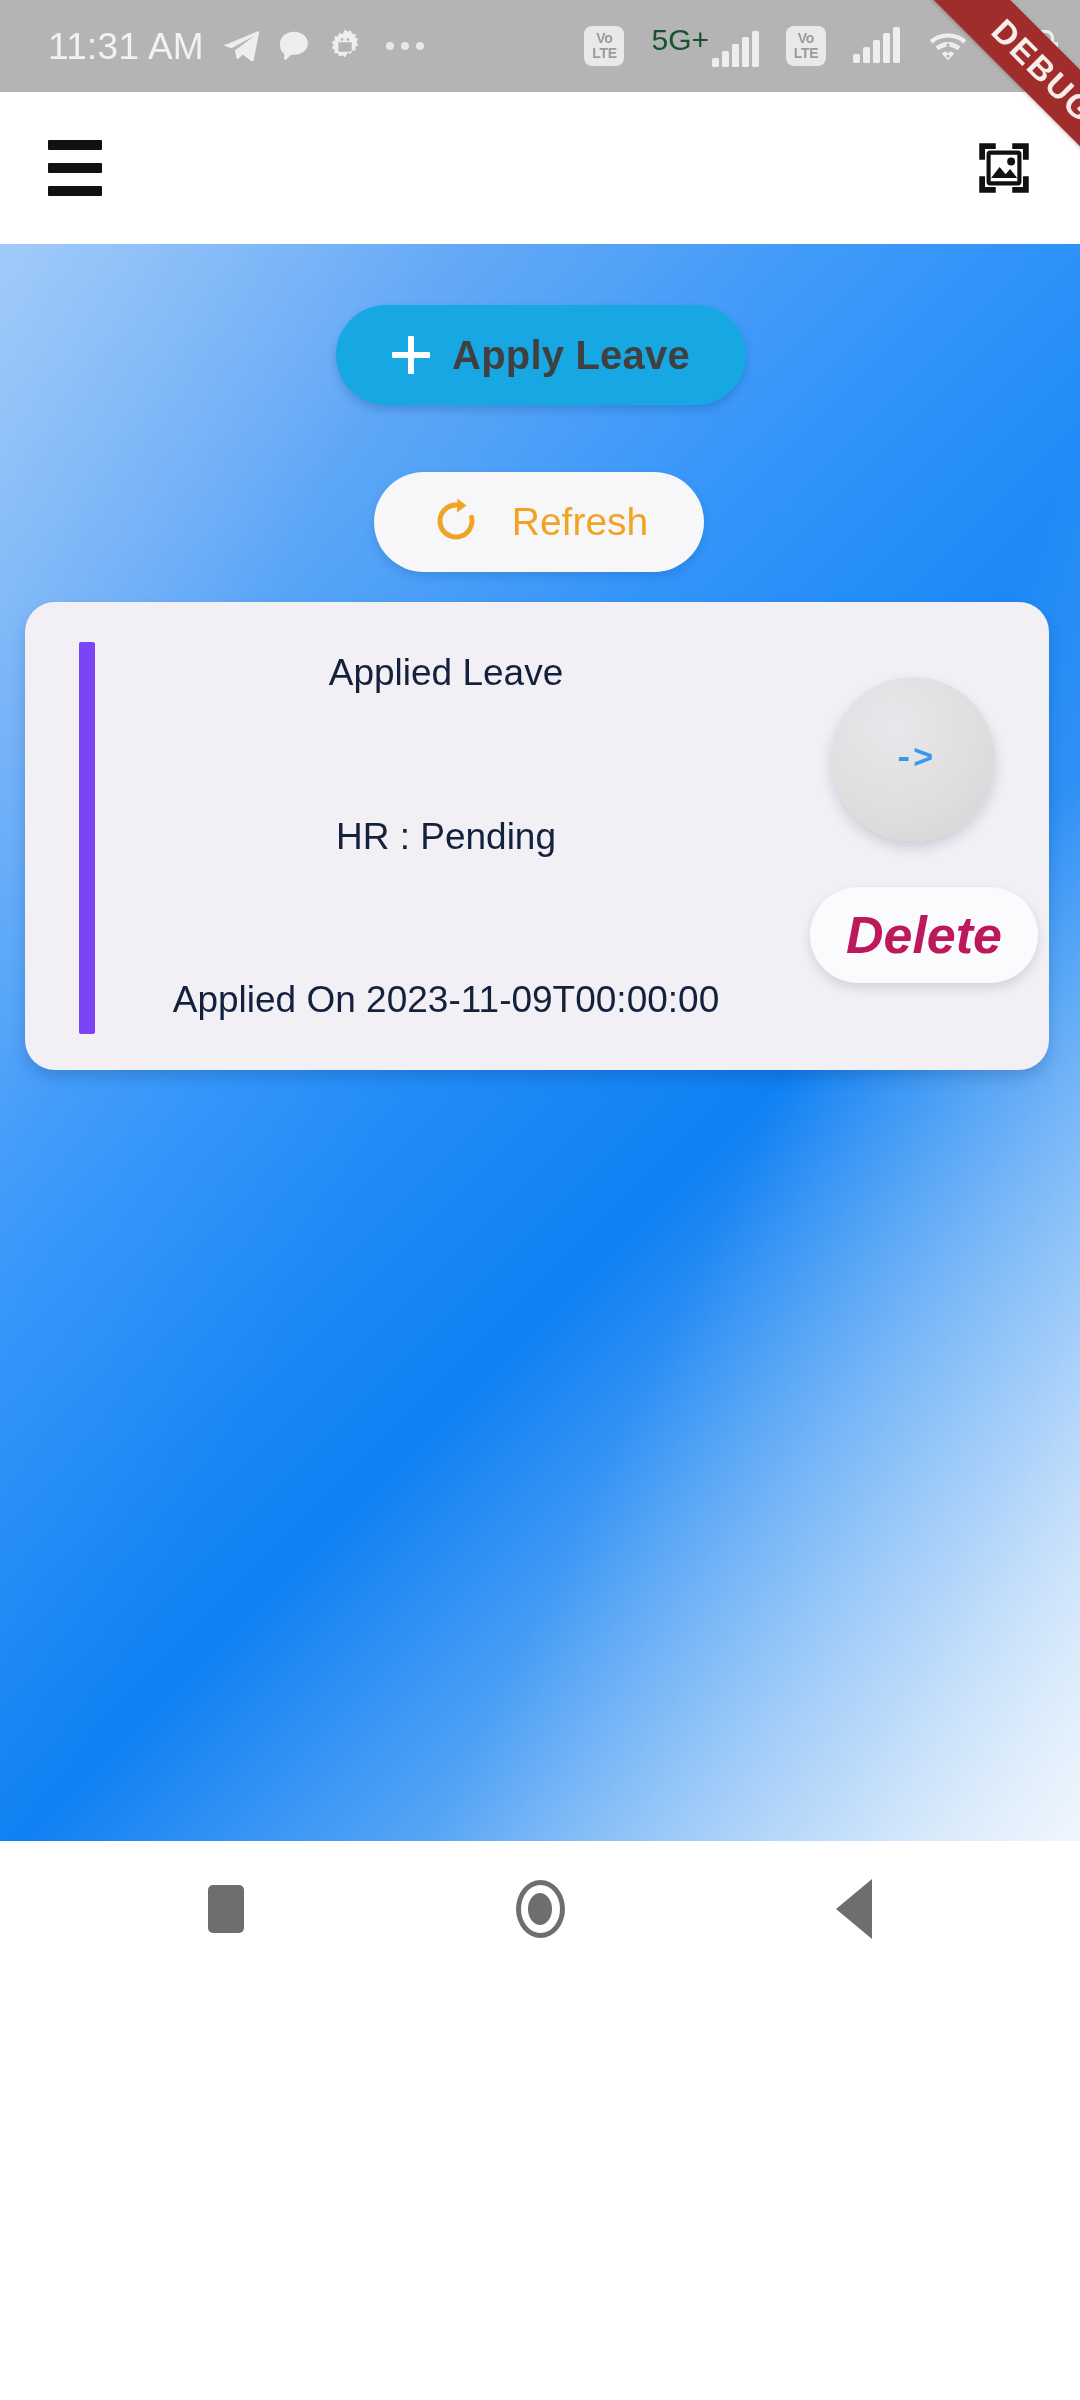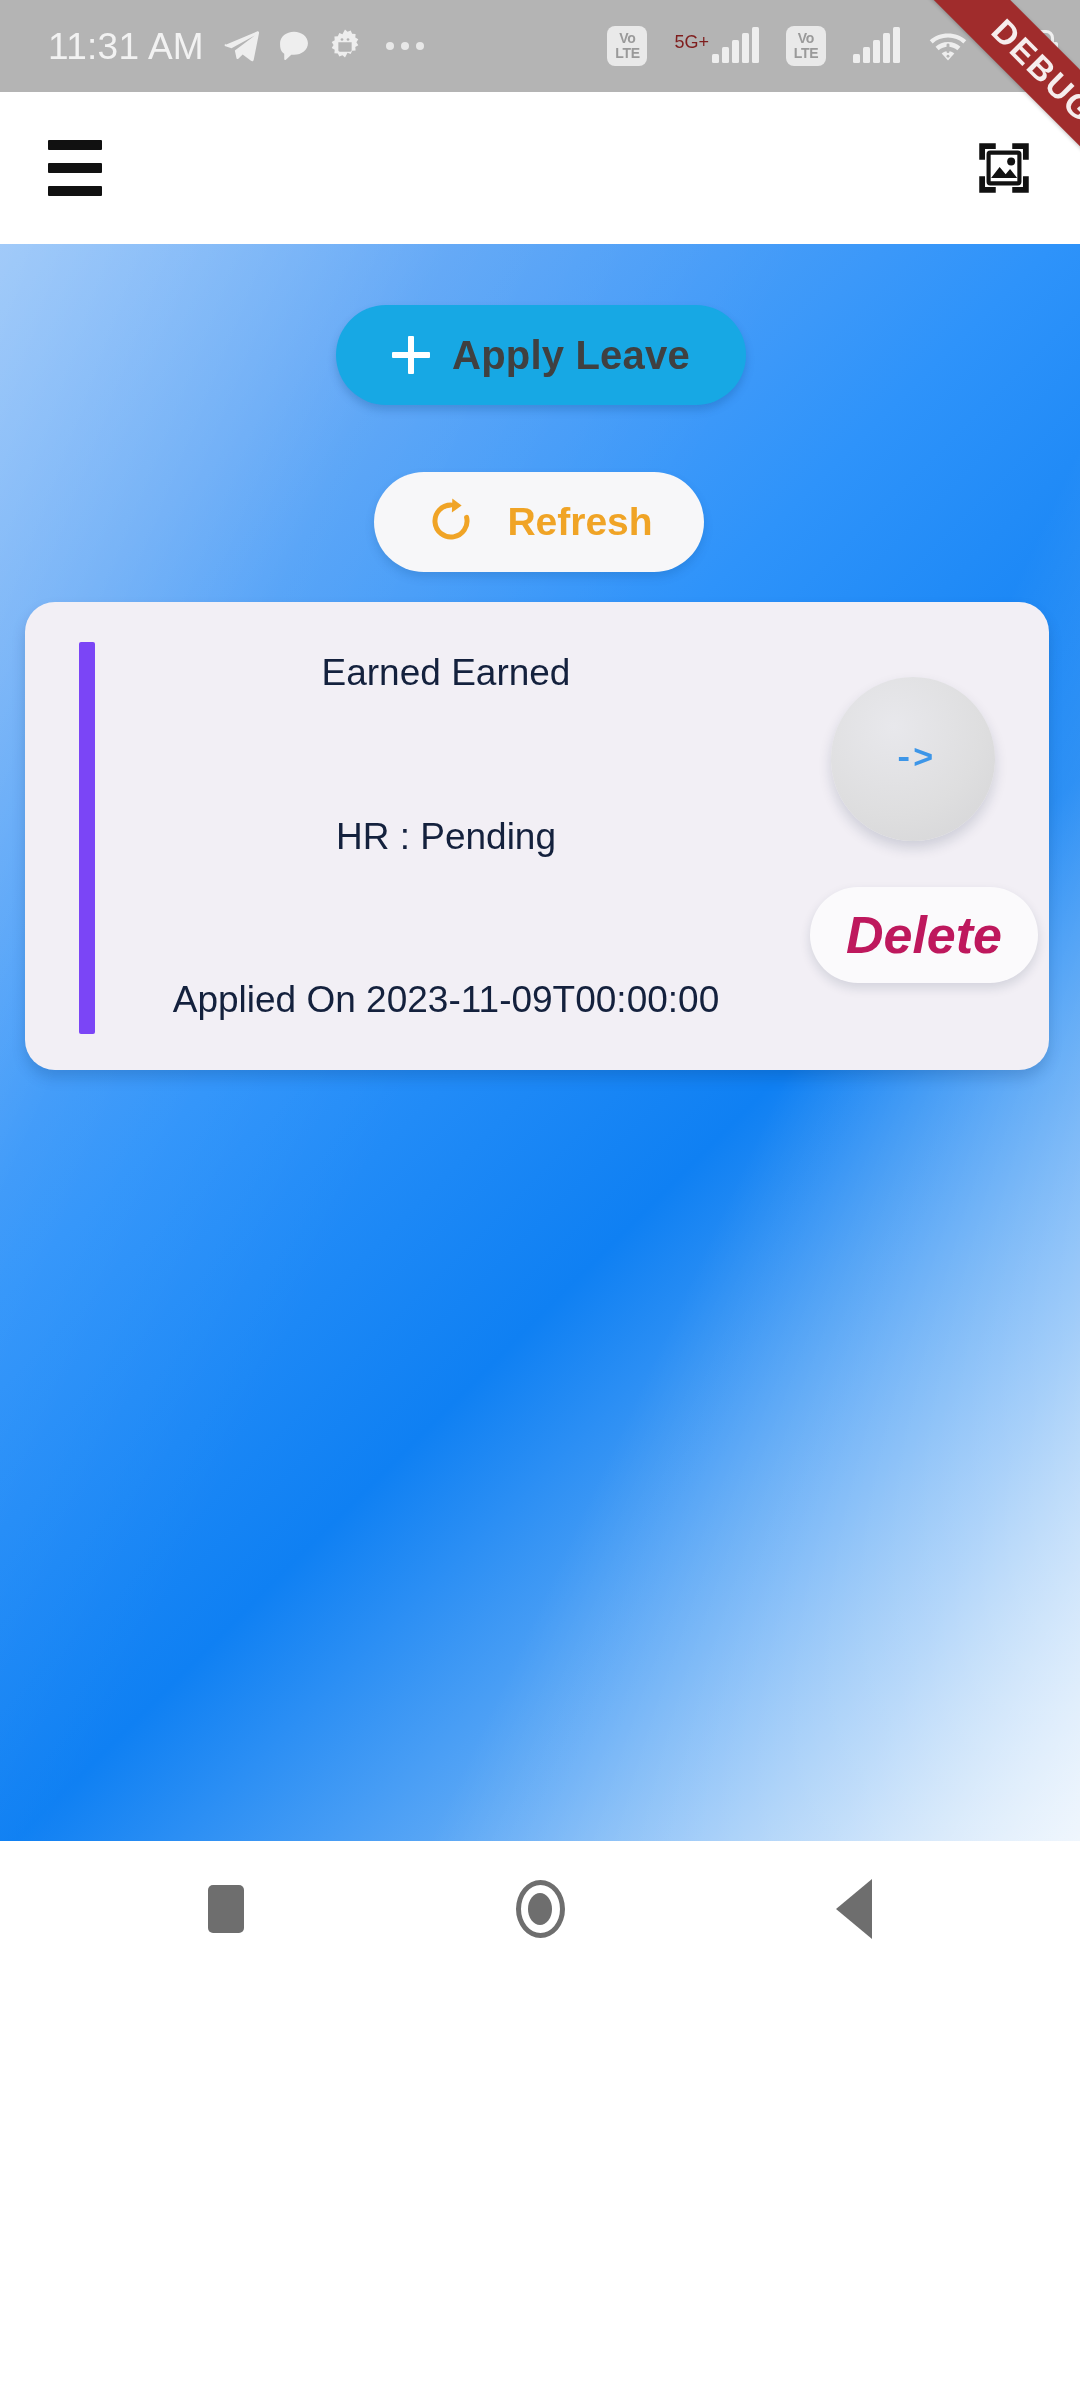--- a/index.html
+++ b/index.html
@@ -71,22 +71,22 @@
     font-weight: bold;
     line-height: 15px;
     display: flex;
     flex-direction: column;
     align-items: center;
     justify-content: center;
     letter-spacing: -0.3px;
   }
   .net-group { display: flex; align-items: flex-end; gap: 2px; position: relative; }
   .net-label {
-    color: #7f1d1d;
-    font-size: 18px;
+    color: #14532d;
+    font-size: 30px;
     line-height: 1;
     margin-bottom: 12px;
     margin-right: 1px;
   }
   .bars { display: flex; align-items: flex-end; gap: 3px; height: 34px; }
   .bars b { width: 7px; background: #eeeeee; border-radius: 1.5px; display: block; }
   .bars b:nth-child(1) { height: 9px; }
   .bars b:nth-child(2) { height: 16px; }
   .bars b:nth-child(3) { height: 23px; }
   .bars b:nth-child(4) { height: 30px; }
@@ -279,21 +279,21 @@
     align-items: center;
     justify-content: center;
     gap: 30px;
     cursor: pointer;
     box-shadow: 0 5px 10px rgba(0,60,120,0.17);
     border: none;
   }
   #refresh-btn .lbl {
     color: #f0a426;
     font-size: 39px;
-    font-weight: bold;
+    font-weight: normal;
     white-space: nowrap;
   }
 
   
   #leave-card {
     position: absolute;
     left: 25px; top: 358px;
     width: 1024px; height: 468px;
     background: #f2eff5;
     border-radius: 30px;
@@ -538,21 +538,21 @@
             <path d="M12.6 1.6l4.3 3.3-4.5 3.2z" fill="#f0a426"></path>
           </svg>
         </span>
         <span class="lbl">Refresh</span>
       </button>
 
       <div id="leave-card">
         <div id="leave-accent"></div>
 
         <div id="leave-lines">
-          <div class="ln">Earned Earned</div>
+          <div class="ln">Applied Leave</div>
           <div class="ln">HR : Pending</div>
           <div class="ln">Applied On 2023-11-09T00:00:00</div>
         </div>
 
         <button id="detail-btn">
           <span class="arrow">-&gt;</span>
         </button>
 
         <button id="delete-btn">
           <span class="lbl">Delete</span>

